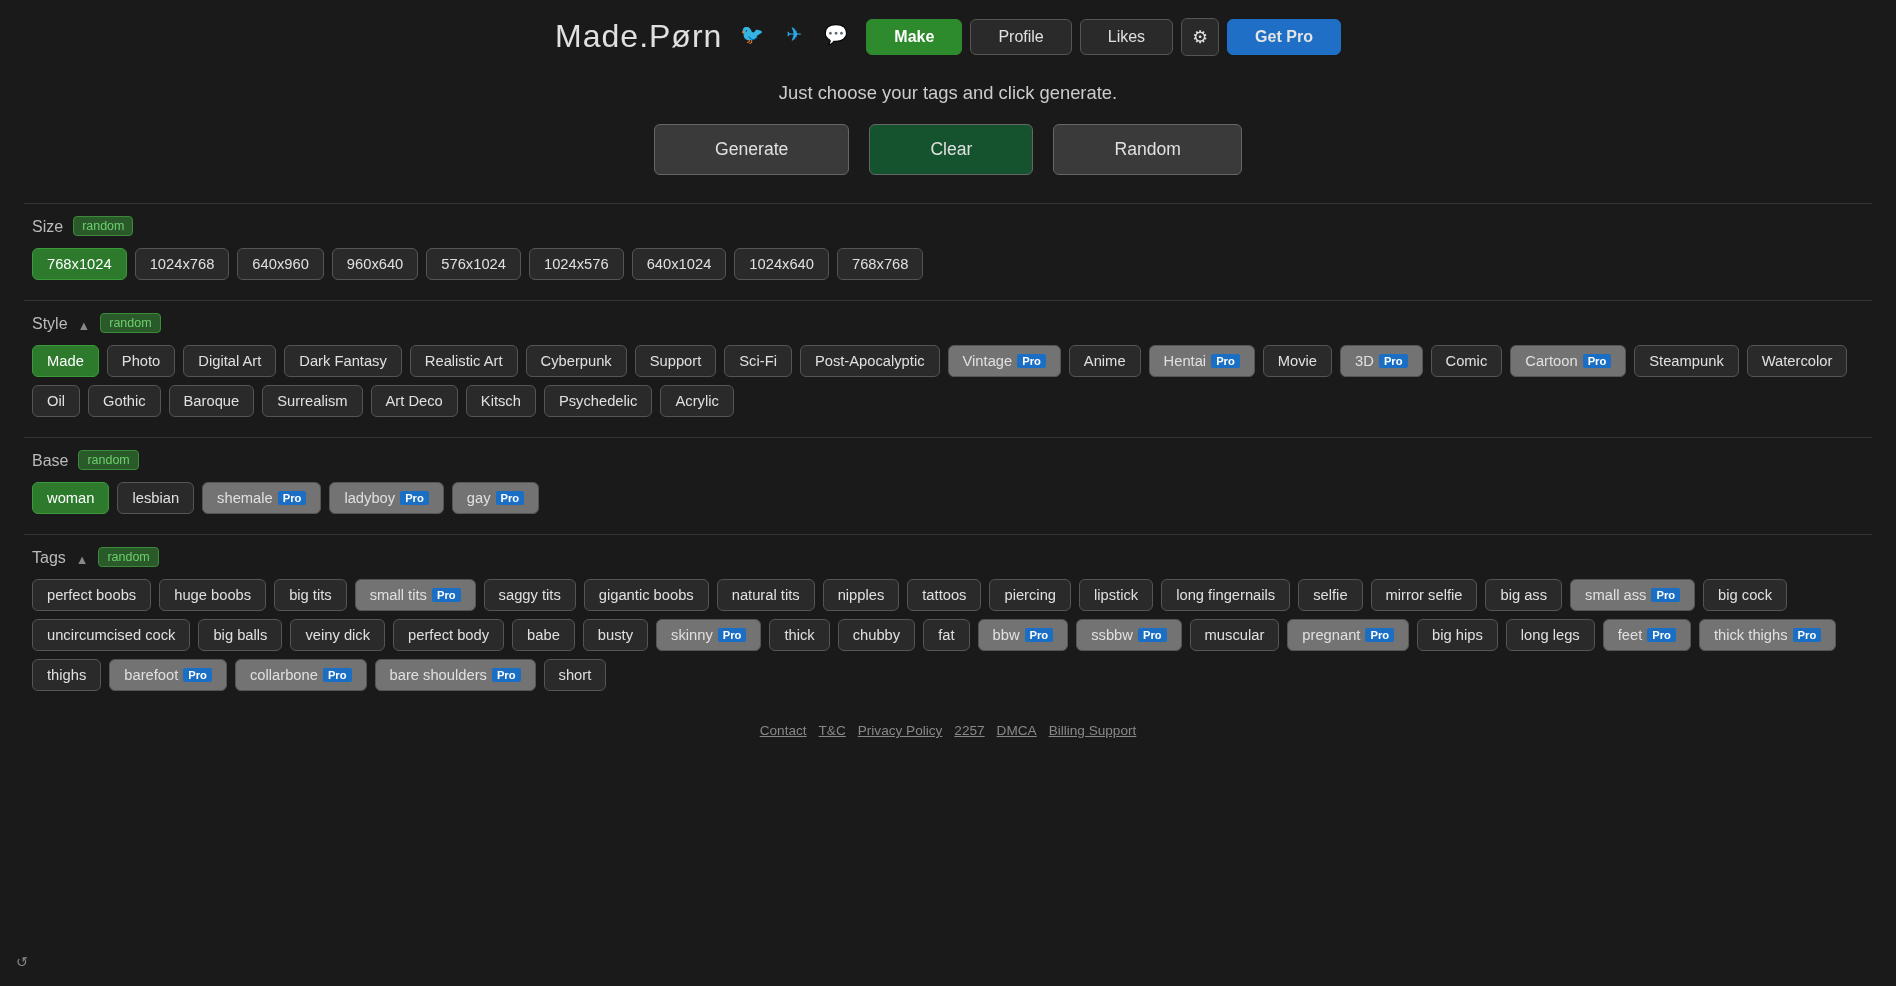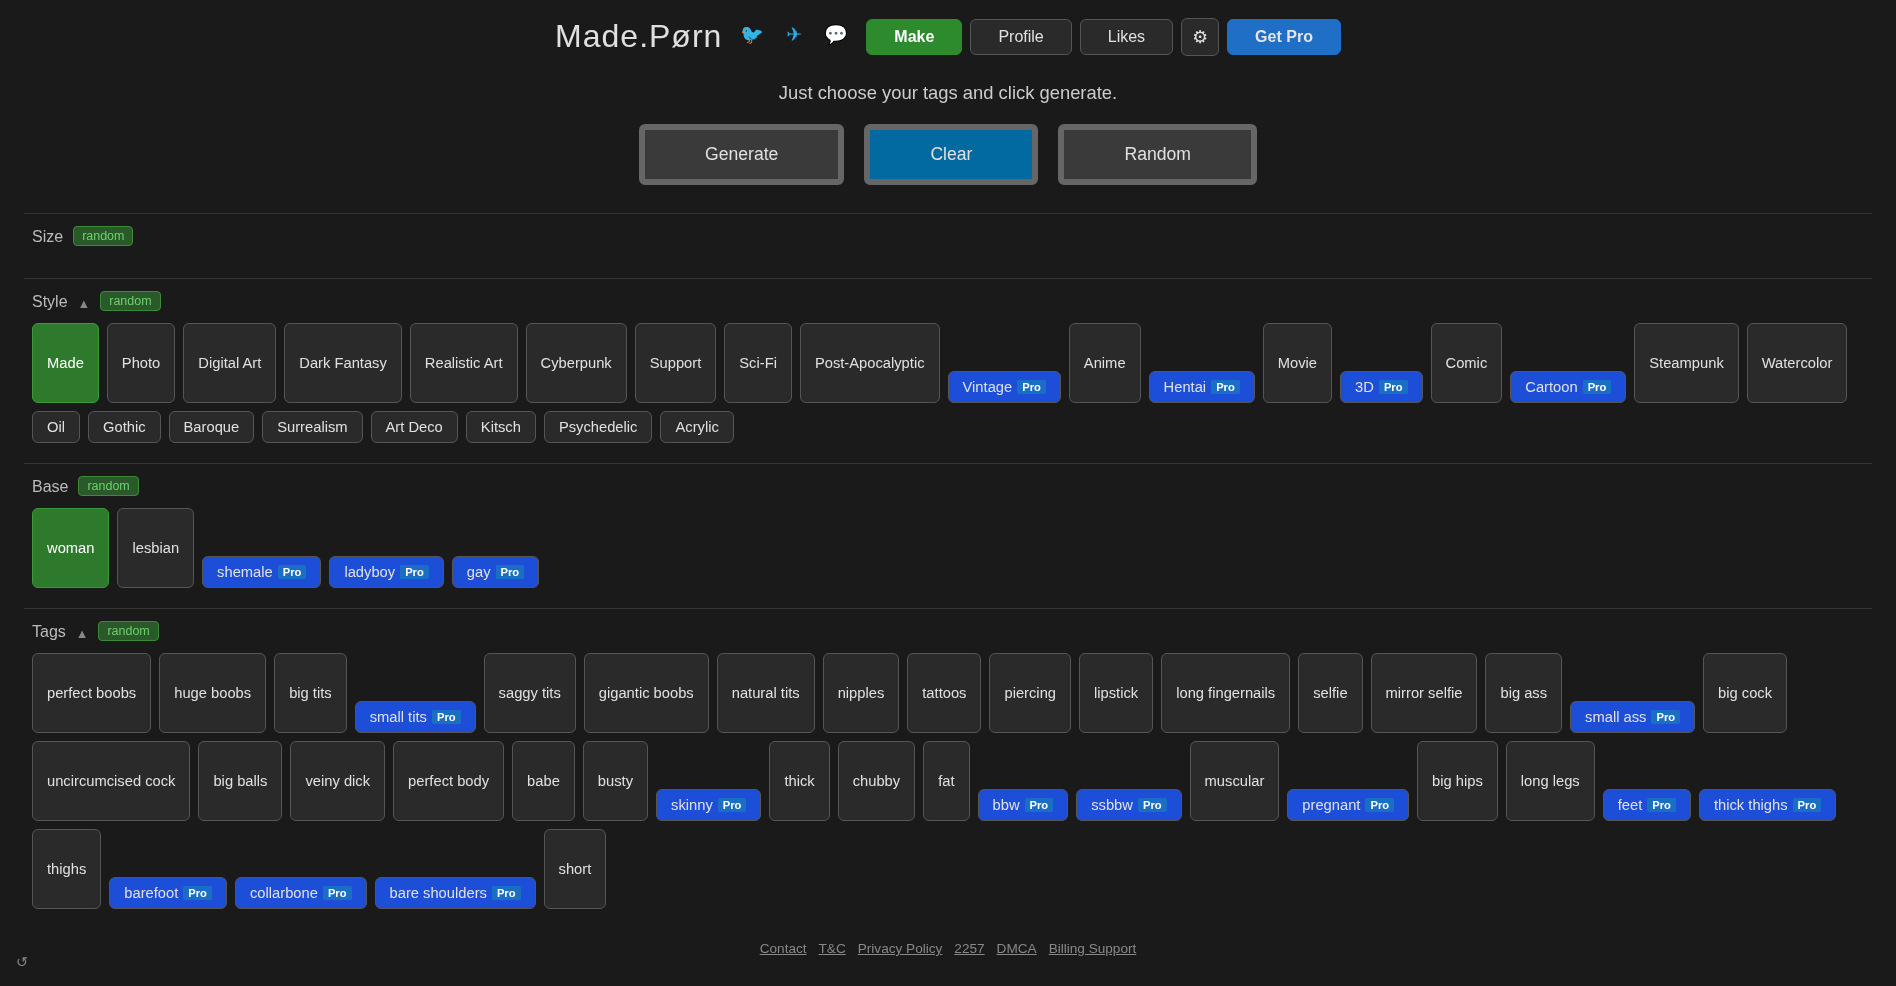--- a/index.html
+++ b/index.html
@@ -86,29 +86,29 @@
       display: flex;
       justify-content: center;
       gap: 20px;
       margin-bottom: 28px;
     }
     .action-btn {
       padding: 14px 60px;
       font-size: 1.1rem;
       border-radius: 6px;
       cursor: pointer;
-      border: 6px solid #0ea5e9;
+      border: 1px solid #0ea5e9;
     }
     .action-btn.generate {
       background: #3a3a3a;
       color: #e0e0e0;
       border-color: #666;
     }
     .action-btn.clear {
-      background: #0369a1;
+      background: #14532d;
       color: #e0e0e0;
       border-color: #666;
     }
     .action-btn.random {
       background: #3a3a3a;
       color: #e0e0e0;
       border-color: #666;
     }
     .section {
       padding: 8px 24px 16px;
@@ -157,23 +157,22 @@
       font-size: 0.92rem;
       cursor: pointer;
       user-select: none;
     }
     .tag.selected {
       background: #2d7a2d;
       border-color: #3a9a3a;
       color: white;
     }
     .tag.pro-tag {
-      background: #1d4ed8;
+      background: #737373;
       border-color: #555;
-      margin-top: 48px;
     }
     .pro-label {
       background: #1a6fc5;
       color: white;
       font-size: 0.7rem;
       padding: 1px 5px;
       border-radius: 2px;
       margin-left: 5px;
       font-weight: 600;
     }
@@ -232,20 +231,31 @@
   <button class="action-btn random">Random</button>
 </div>
 
 <hr class="divider">
 
 <div class="section">
   <div class="section-header">
     <span class="section-title">Size</span>
     <span class="random-badge">random</span>
   </div>
+  <div class="tags-row" id="size-tags">
+      <span class="tag selected">768x1024</span>
+      <span class="tag">1024x768</span>
+      <span class="tag">640x960</span>
+      <span class="tag">960x640</span>
+      <span class="tag">576x1024</span>
+      <span class="tag">1024x576</span>
+      <span class="tag">640x1024</span>
+      <span class="tag">1024x640</span>
+      <span class="tag">768x768</span>
+    </div>
 </div>
 
 <hr class="divider">
 
 <div class="section">
   <div class="section-header">
     <span class="section-title">Style</span>
     <span class="chevron">▲</span>
     <span class="random-badge">random</span>
   </div>

